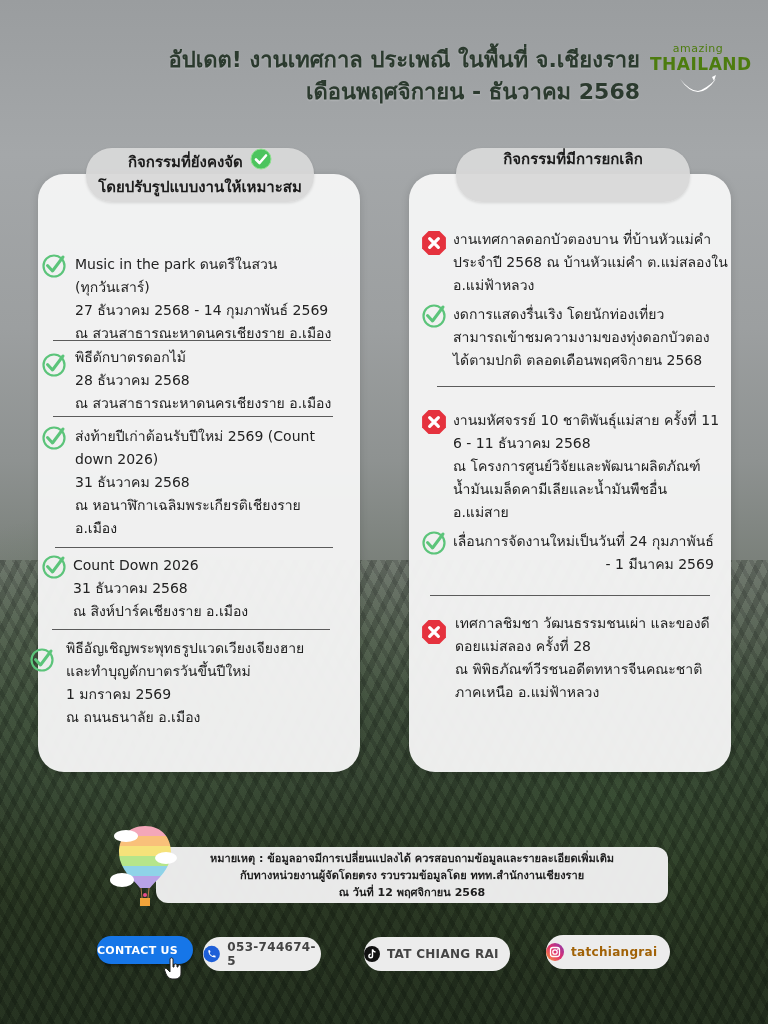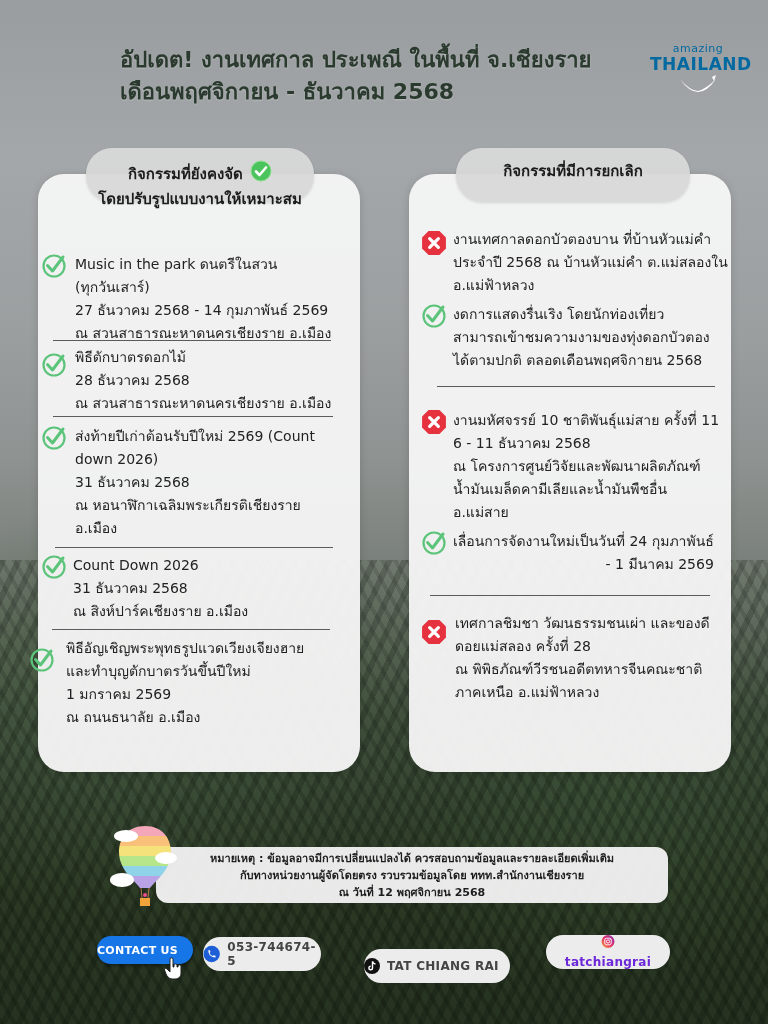--- a/index.html
+++ b/index.html
@@ -17,46 +17,46 @@
   }
   .forest {
     position: absolute; left: 0; top: 560px; width: 768px; height: 464px;
     background:
       repeating-linear-gradient(115deg, rgba(20,30,18,0.35) 0 6px, rgba(60,80,50,0.15) 6px 14px),
       repeating-linear-gradient(60deg, rgba(0,0,0,0.18) 0 4px, rgba(90,110,80,0.08) 4px 11px);
     opacity: 0.8;
   }
   .title {
     position: absolute; left: 120px; top: 44px; width: 520px;
-    text-align: left; color: #2b3a2e;
+    text-align: right; color: #2b3a2e;
     font-weight: bold; font-size: 22px; line-height: 32px;
     text-shadow: 0 1px 2px rgba(255,255,255,0.25);
   }
   .logo {
-    position: absolute; left: 650px; top: 42px; width: 96px; text-align: center; color: #0369a1;
+    position: absolute; left: 650px; top: 42px; width: 96px; text-align: center; color: #4d7c0f;
   }
   .logo .small { font-size: 11px; letter-spacing: 0.5px; }
   .logo .big { font-size: 17px; font-weight: bold; letter-spacing: 0.5px; line-height: 18px; }
   .logo svg { display: block; margin: 2px auto 0; }
 
   .panel {
     position: absolute; top: 174px; width: 322px; height: 598px;
     background: rgba(245,245,245,0.96);
     border-radius: 26px;
     box-shadow: 0 2px 8px rgba(0,0,0,0.15);
   }
   .panel.left { left: 38px; }
   .panel.right { left: 409px; }
 
   .pill {
     position: absolute; background: rgba(216,216,216,0.95);
     border-radius: 26px; text-align: center; color: #1b1b1b;
     font-weight: bold; font-size: 15px; line-height: 22px;
     box-shadow: 0 1px 3px rgba(0,0,0,0.12);
-    padding-top: 12px;
+    padding-top: 0;
   }
   .pill.left { left: 86px; top: 148px; width: 228px; height: 54px; }
   .pill.right { left: 456px; top: 148px; width: 234px; height: 54px; }
   .pill .ico { display: inline-block; vertical-align: middle; margin-left: 2px; }
 
   .item {
     position: absolute; font-size: 14px; line-height: 23px; color: #222;
   }
   .item .line { display: block; white-space: nowrap; }
   .item .mark {
@@ -72,22 +72,22 @@
   }
   .balloon { position: absolute; left: 110px; top: 822px; width: 70px; height: 90px; }
 
   .btn {
     position: absolute; height: 34px; border-radius: 17px;
     font-weight: bold; font-size: 11px; letter-spacing: 0.3px;
     display: flex; align-items: center; gap: 7px;
   }
   .btn.contact { left: 97px; top: 936px; width: 96px; height: 28px; background: #1676e8; color: #fff; box-shadow: 0 2px 3px rgba(0,0,0,0.35); }
   .btn.phone { left: 203px; top: 937px; width: 118px; background: #ececec; color: #444; font-size: 12px; }
-  .btn.tiktok { left: 364px; top: 937px; width: 146px; background: #ececec; color: #444; font-size: 12px; margin-top: 12px; }
-  .btn.ig { left: 546px; top: 935px; width: 124px; background: #ececec; color: #6d28d9; font-size: 12px; font-weight: bold; flex-direction: column; }
+  .btn.tiktok { left: 364px; top: 937px; width: 146px; background: #ececec; color: #444; font-size: 12px; }
+  .btn.ig { left: 546px; top: 935px; width: 124px; background: #ececec; color: #a16207; font-size: 12px; font-weight: bold; }
   .cursor { position: absolute; left: 164px; top: 957px; }
 </style>
 </head>
 <body>
 
 <div class="forest"></div>
 
 <div class="title">
   <div>อัปเดต! งานเทศกาล ประเพณี ในพื้นที่ จ.เชียงราย</div>
   <div>เดือนพฤศจิกายน - ธันวาคม 2568</div>

